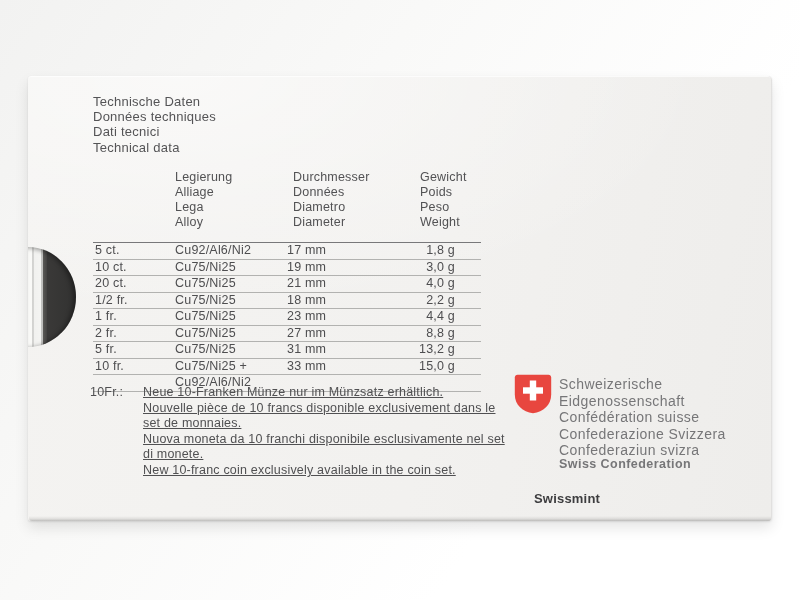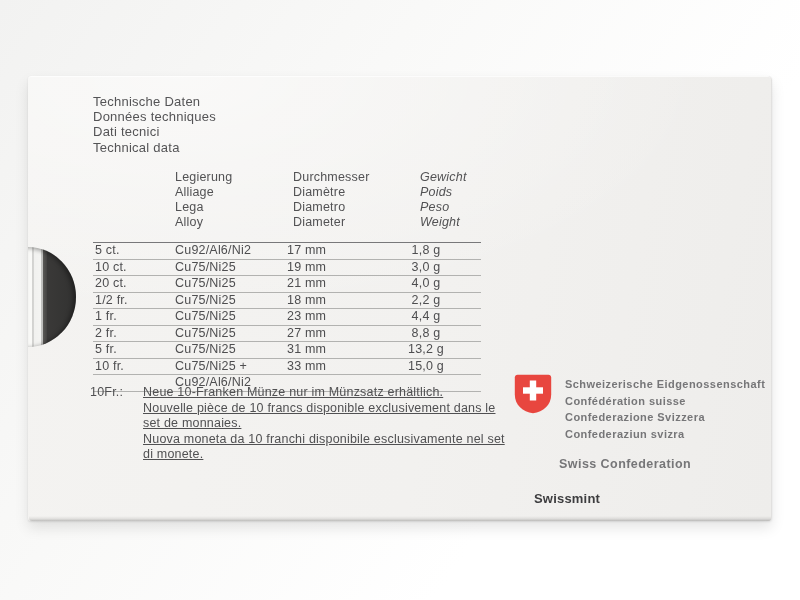--- a/index.html
+++ b/index.html
@@ -42,32 +42,32 @@
       #3a3938 19px,#323231 48px);
     box-shadow:inset -3px 1px 4px rgba(0,0,0,0.35);
   }
   
   .title-block{position:absolute;left:65px;top:18px;font-size:13px;line-height:15.2px;letter-spacing:.25px;color:#545456;}
   
   .spec-table{position:absolute;left:65px;top:94px;width:388px;font-size:12.5px;letter-spacing:.2px;}
   .grid{display:grid;grid-template-columns:82px 112px 110px 84px;}
   .thead{padding-bottom:12px;border-bottom:1.5px solid #78787a;line-height:15px;color:#525254;}
   .thead .hd{padding-left:6px;}
-  .thead .hw{padding-left:23px;font-style:italic;}
+  .thead .hw{padding-left:23px;}
   .trow{height:15.5px;line-height:15px;border-bottom:1px solid #b2b2b0;color:#4e4e50;}
   .trow .c1{padding-left:2px;}
-  .trow .c4{text-align:center;padding-right:26px;}
+  .trow .c4{text-align:right;padding-right:26px;}
   
   .footnote{position:absolute;left:62px;top:309px;font-size:12.5px;line-height:15.6px;letter-spacing:.2px;color:#505052;text-decoration:underline;}
   .fn-label{position:absolute;left:0;top:0;}
   .fn-lines{margin-left:53px;}
   
   .federal{position:absolute;left:486px;top:298px;display:flex;}
   .shield{width:38px;height:40px;flex:0 0 38px;}
-  .federal-lines{margin-left:13px;padding-top:2px;font-size:11px;line-height:16.6px;letter-spacing:.45px;color:#76767 8;color:#767678;font-weight:bold;}
+  .federal-lines{margin-left:7px;padding-top:2px;font-size:14px;line-height:16.6px;letter-spacing:.45px;color:#76767 8;color:#767678;}
   .swiss-conf{position:absolute;left:531px;top:381px;font-size:12.5px;letter-spacing:.45px;color:#767678;font-weight:bold;}
   .swissmint{position:absolute;left:506px;top:415px;font-size:13px;font-weight:bold;letter-spacing:.2px;color:#3d3d3f;}
 </style>
 </head>
 <body>
 
 <div class="stage">
   <div class="card">
 
     <div class="cutout"></div>
@@ -83,21 +83,21 @@
       <div class="grid thead">
         <div class="c1"></div>
         <div class="c2">
           <div>Legierung</div>
           <div>Alliage</div>
           <div>Lega</div>
           <div>Alloy</div>
         </div>
         <div class="c3 hd">
           <div>Durchmesser</div>
-          <div>Diamètre</div>
+          <div>Données</div>
           <div>Diametro</div>
           <div>Diameter</div>
         </div>
         <div class="c4 hw">
           <div>Gewicht</div>
           <div>Poids</div>
           <div>Peso</div>
           <div>Weight</div>
         </div>
       </div>
@@ -159,20 +159,21 @@
     </div>
 
     <div class="footnote">
       <div class="fn-label">10Fr.:</div>
       <div class="fn-lines">
         <div>Neue 10-Franken Münze nur im Münzsatz erhältlich.</div>
         <div>Nouvelle pièce de 10 francs disponible exclusivement dans le</div>
         <div>set de monnaies.</div>
         <div>Nuova moneta da 10 franchi disponibile esclusivamente nel set</div>
         <div>di monete.</div>
+        <div>New 10-franc coin exclusively available in the coin set.</div>
       </div>
     </div>
 
     <div class="federal">
       <svg class="shield" viewBox="0 0 38 40" xmlns="http://www.w3.org/2000/svg">
         <path d="M3.5 0.8 H34.5 C36 0.8 37.2 2 37.2 3.5 V20.5 C37.2 31.2 29.3 37.6 19 39.3 C8.7 37.6 0.8 31.2 0.8 20.5 V3.5 C0.8 2 2 0.8 3.5 0.8 Z" fill="#e8463f"></path>
         <rect x="15.8" y="6.5" width="6.4" height="20" fill="#ffffff"></rect>
         <rect x="9" y="13.3" width="20" height="6.4" fill="#ffffff"></rect>
       </svg>
       <div class="federal-lines">

